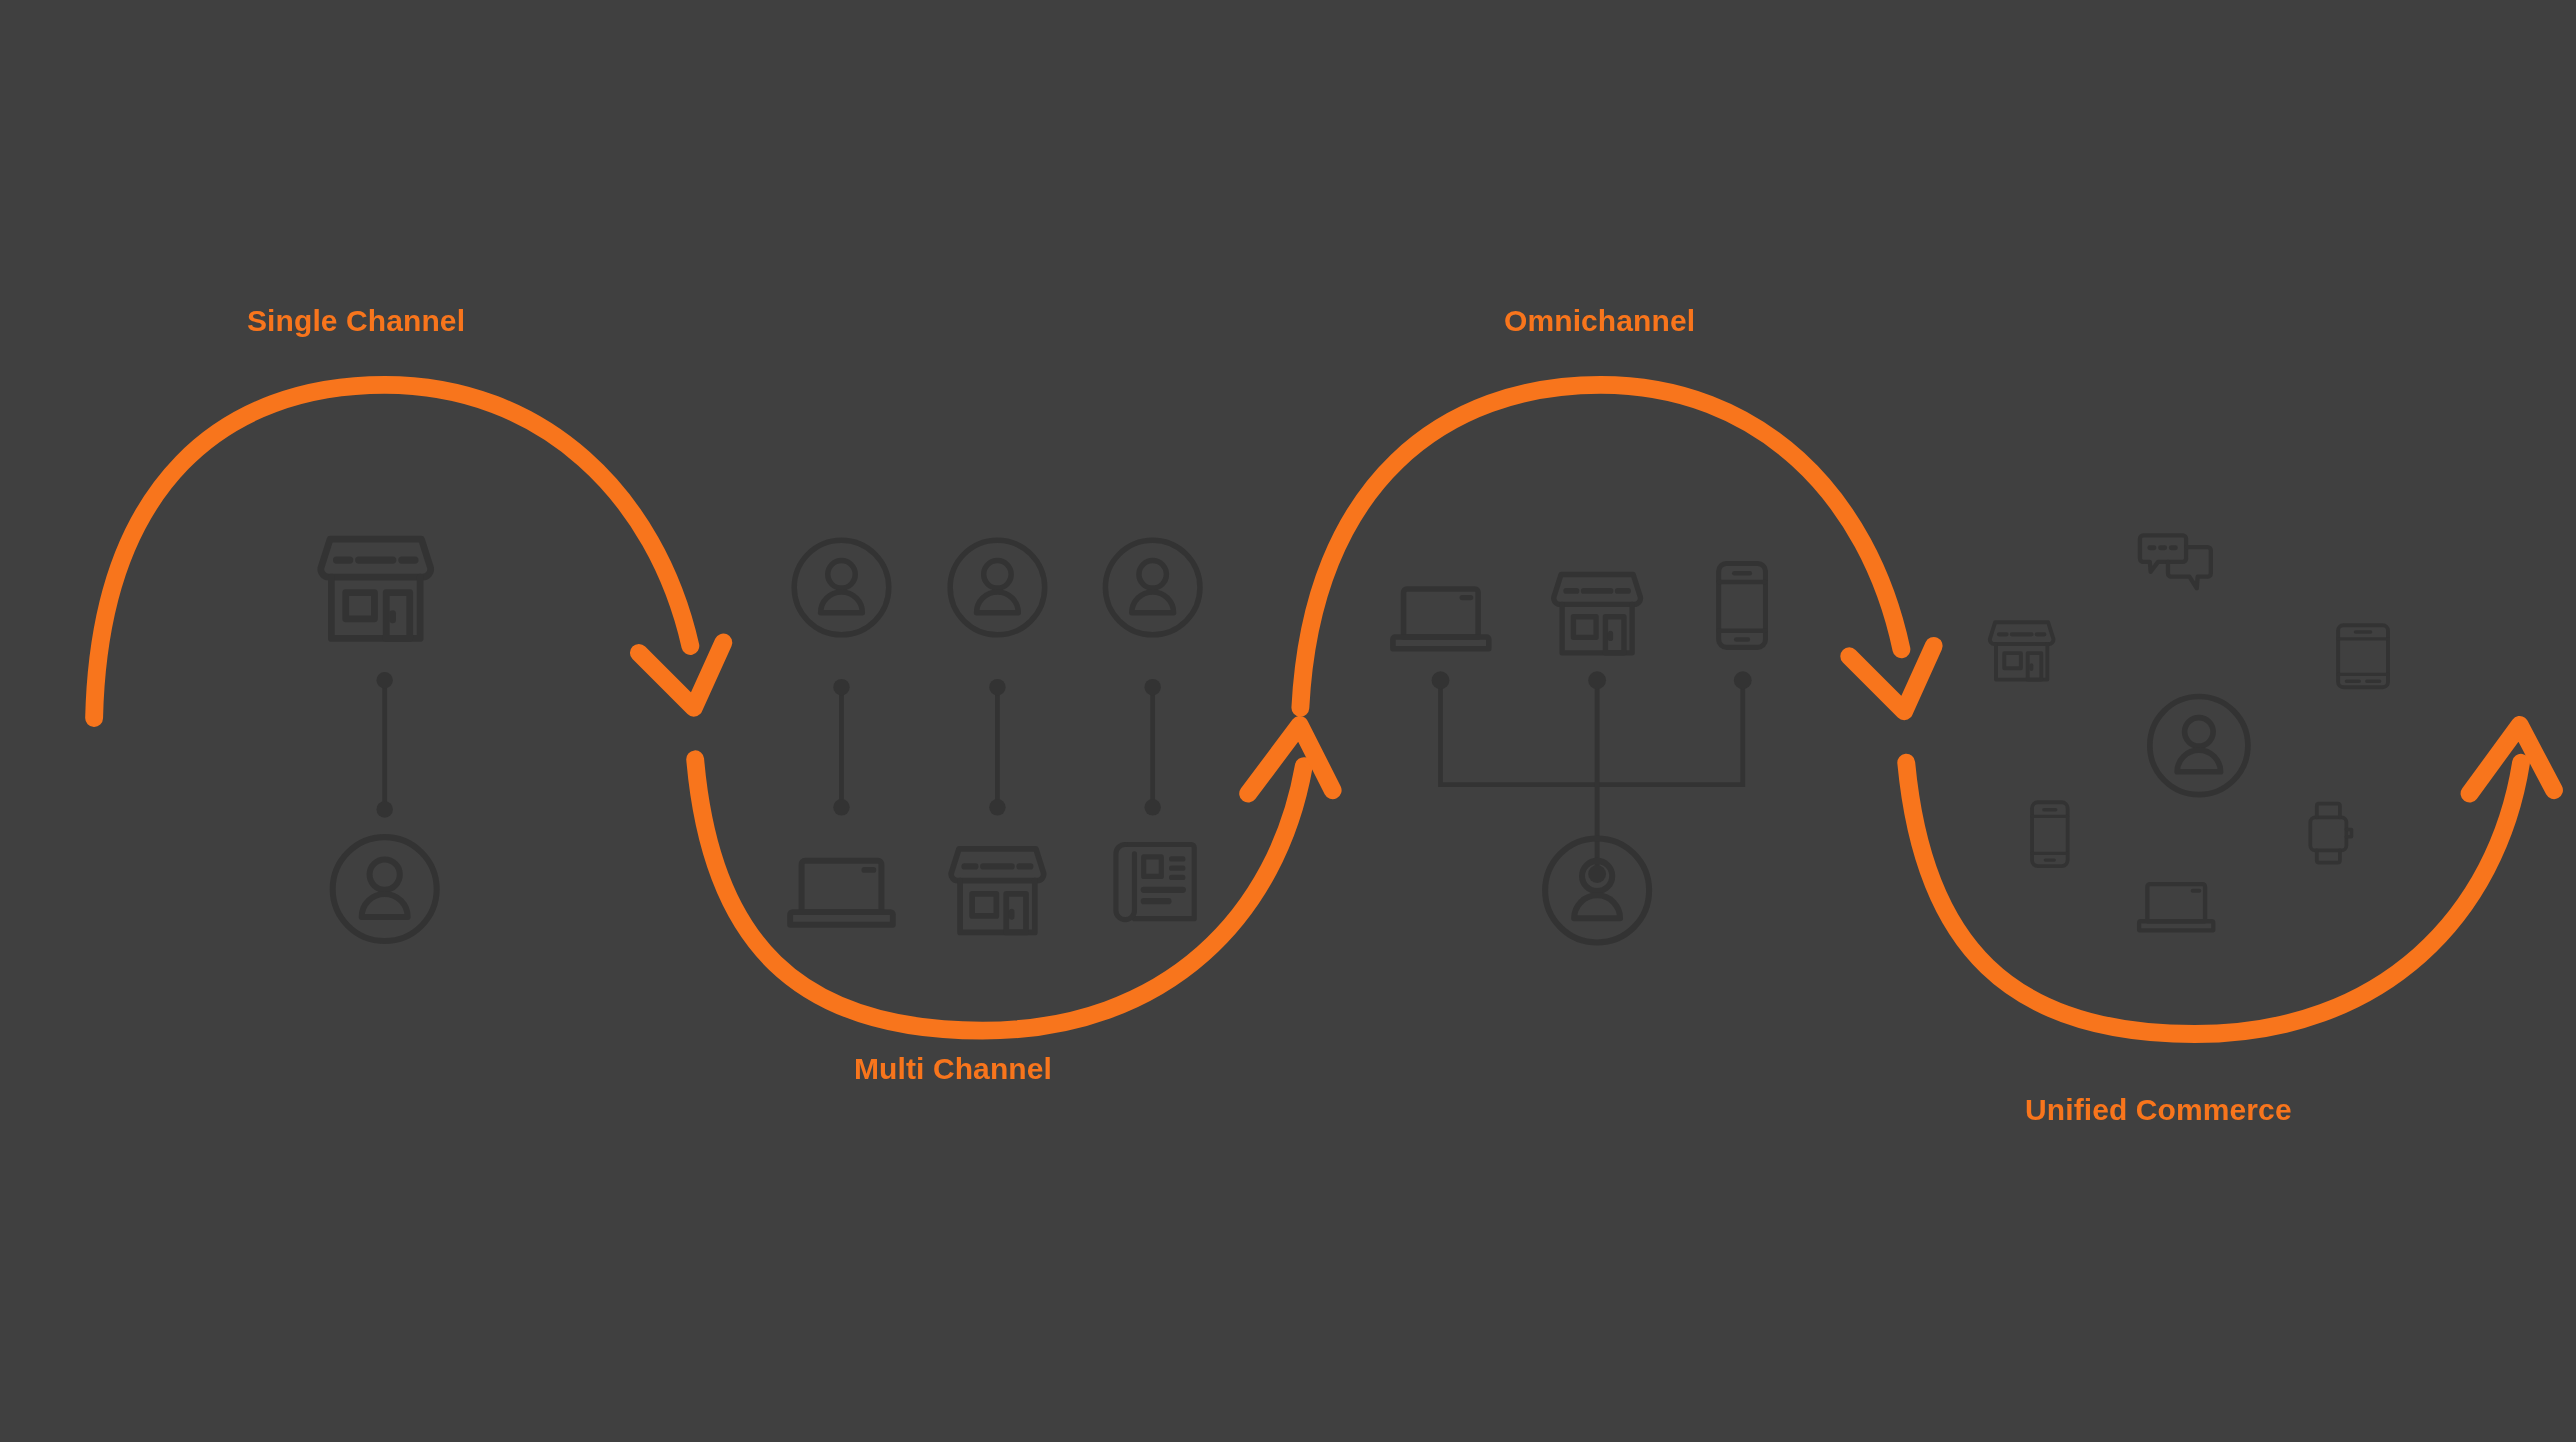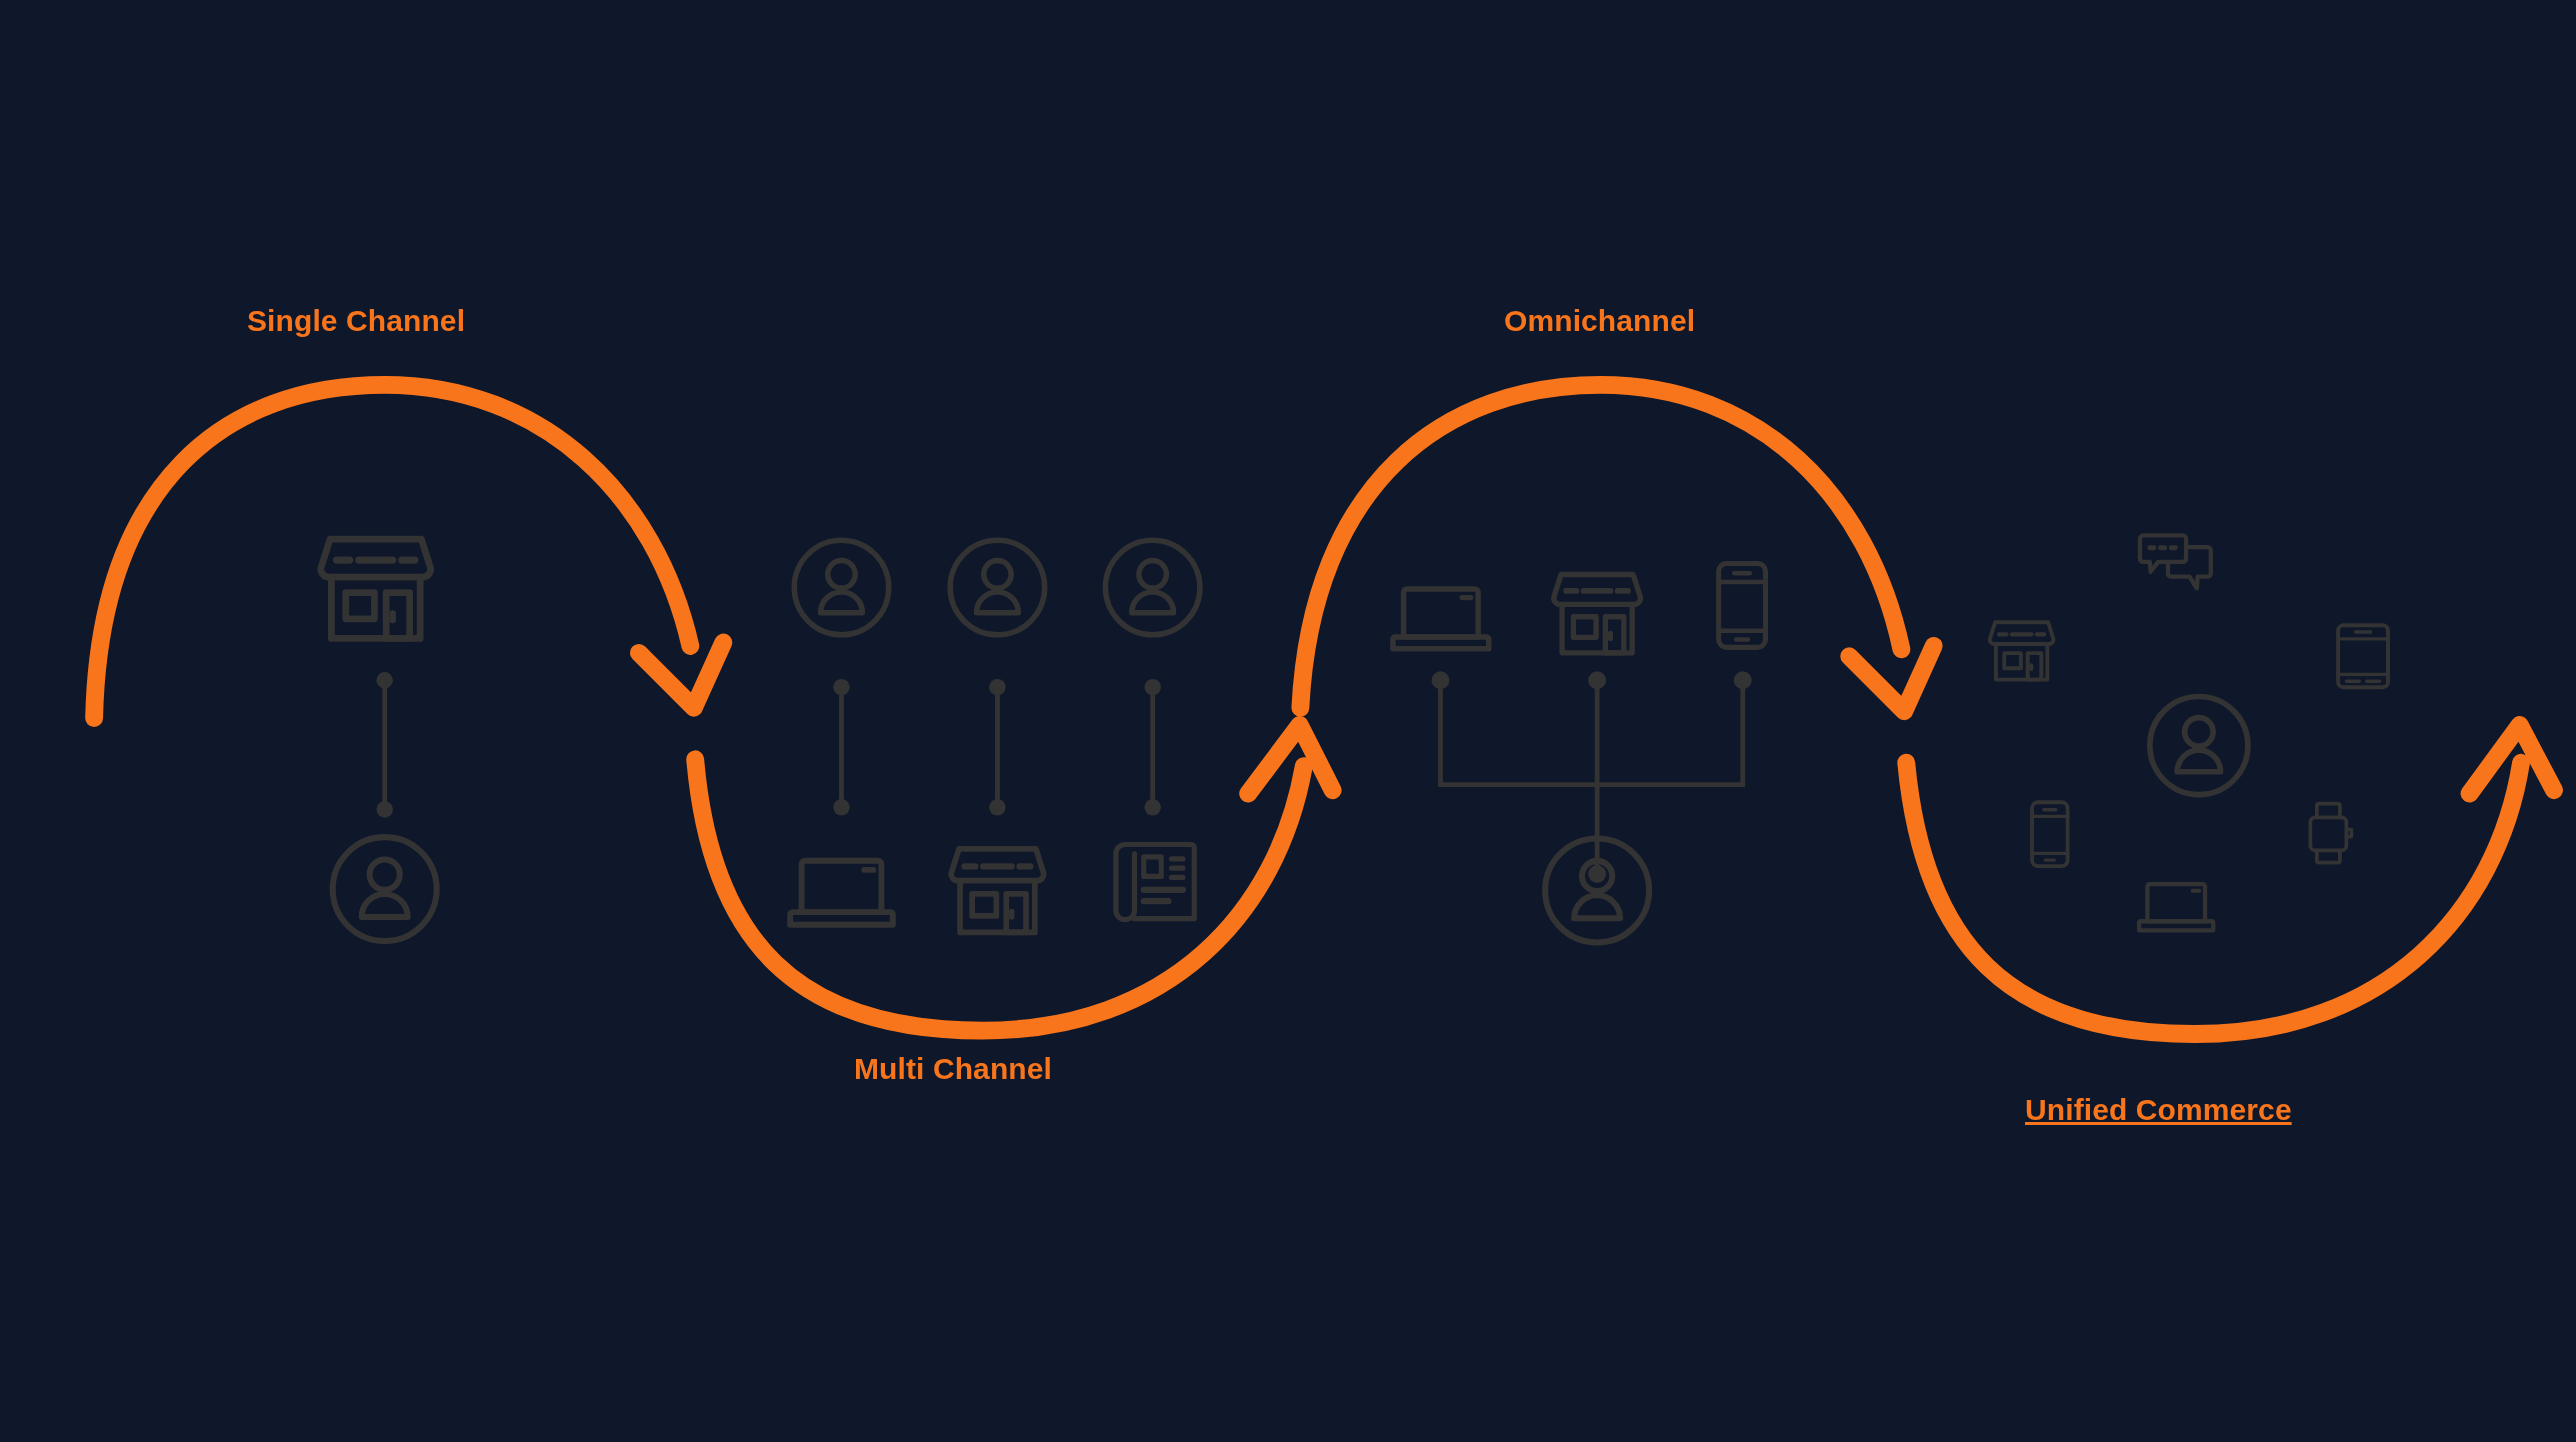--- a/index.html
+++ b/index.html
@@ -12,21 +12,21 @@
     height: 1443px;
     font-family: "Liberation Sans", sans-serif;
     overflow: hidden;
     position: relative;
   }
   #stage {
     position: absolute;
     top: 0; left: 0;
     width: 2576px;
     height: 1443px;
-    background: #0f172a;
+    background: #404040;
   }
   #diagram {
     position: absolute;
     top: 0; left: 0;
     width: 2576px;
     height: 1443px;
     display: block;
   }
   .stage-label {
     position: absolute;
@@ -34,21 +34,21 @@
     font-family: "Liberation Sans", sans-serif;
     font-weight: bold;
     font-size: 30px;
     letter-spacing: 0.1px;
     white-space: nowrap;
     line-height: 1;
   }
   #label-single      { left: 247px;  top: 306px; }
   #label-multi       { left: 854px; top: 1054px; }
   #label-omni        { left: 1504px; top: 306px; }
-  #label-unified     { left: 2025px; top: 1095px; text-decoration: underline; }
+  #label-unified     { left: 2025px; top: 1095px; }
 </style>
 </head>
 <body>
 
 <div id="stage">
 
   <svg id="diagram" viewBox="0 0 3750 2100" xmlns="http://www.w3.org/2000/svg">
 
     <defs>
 

